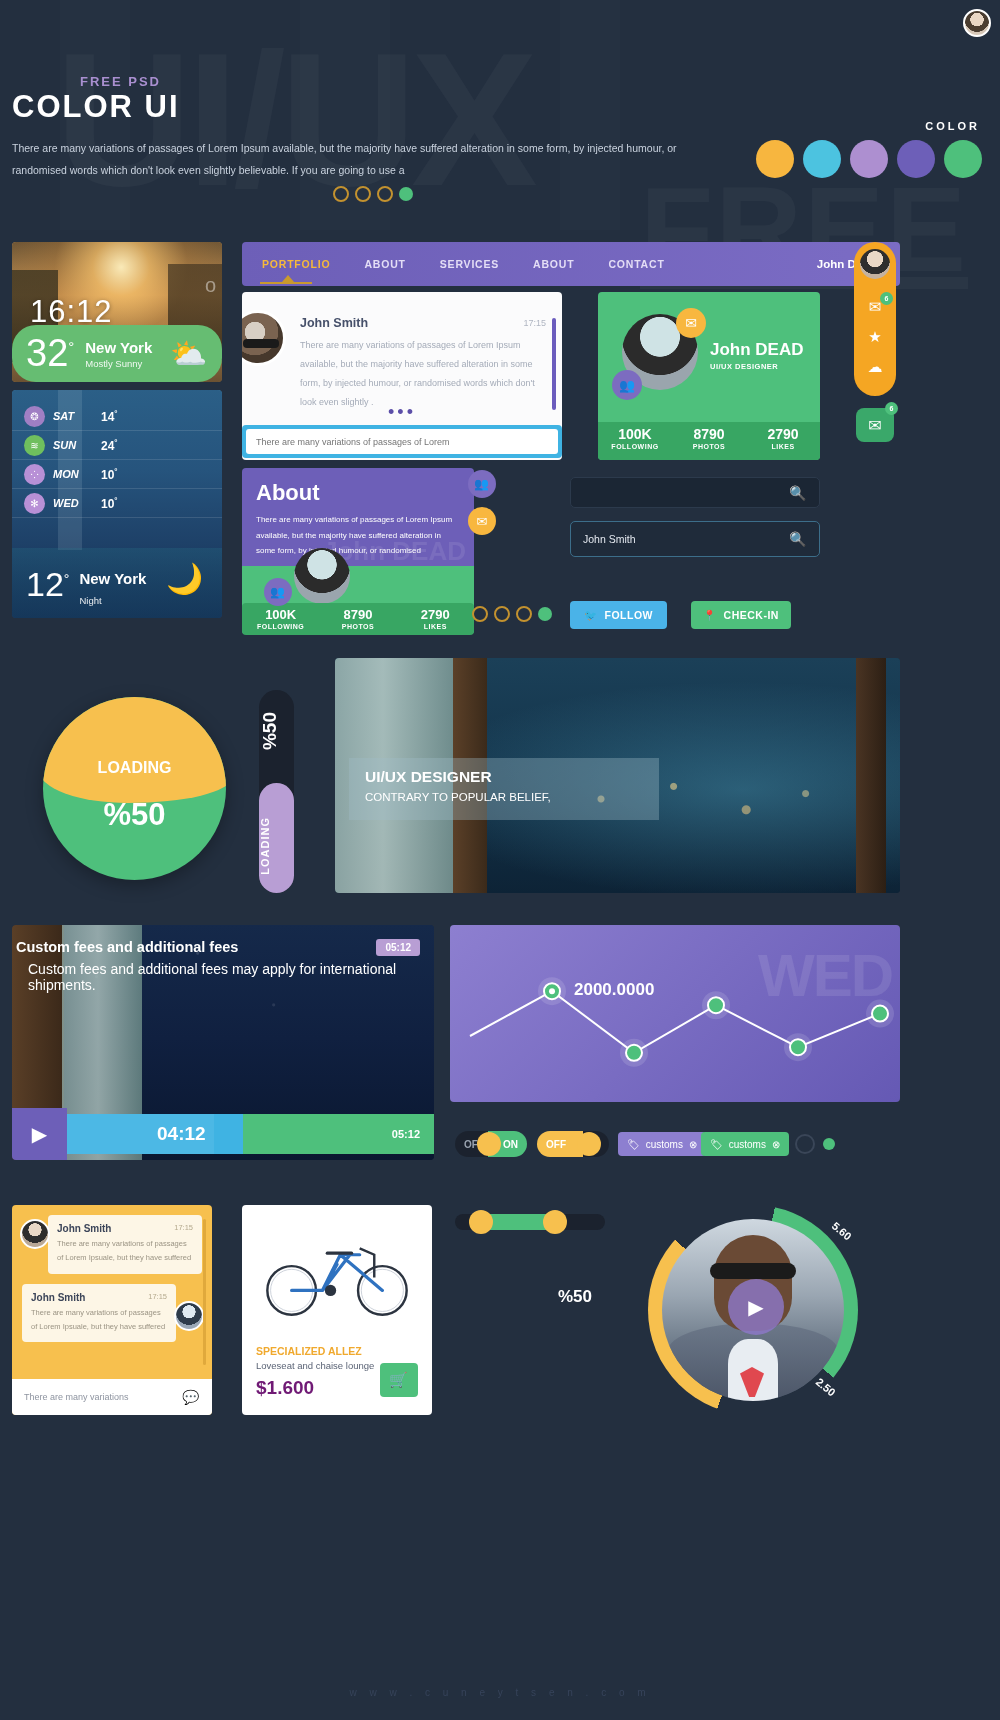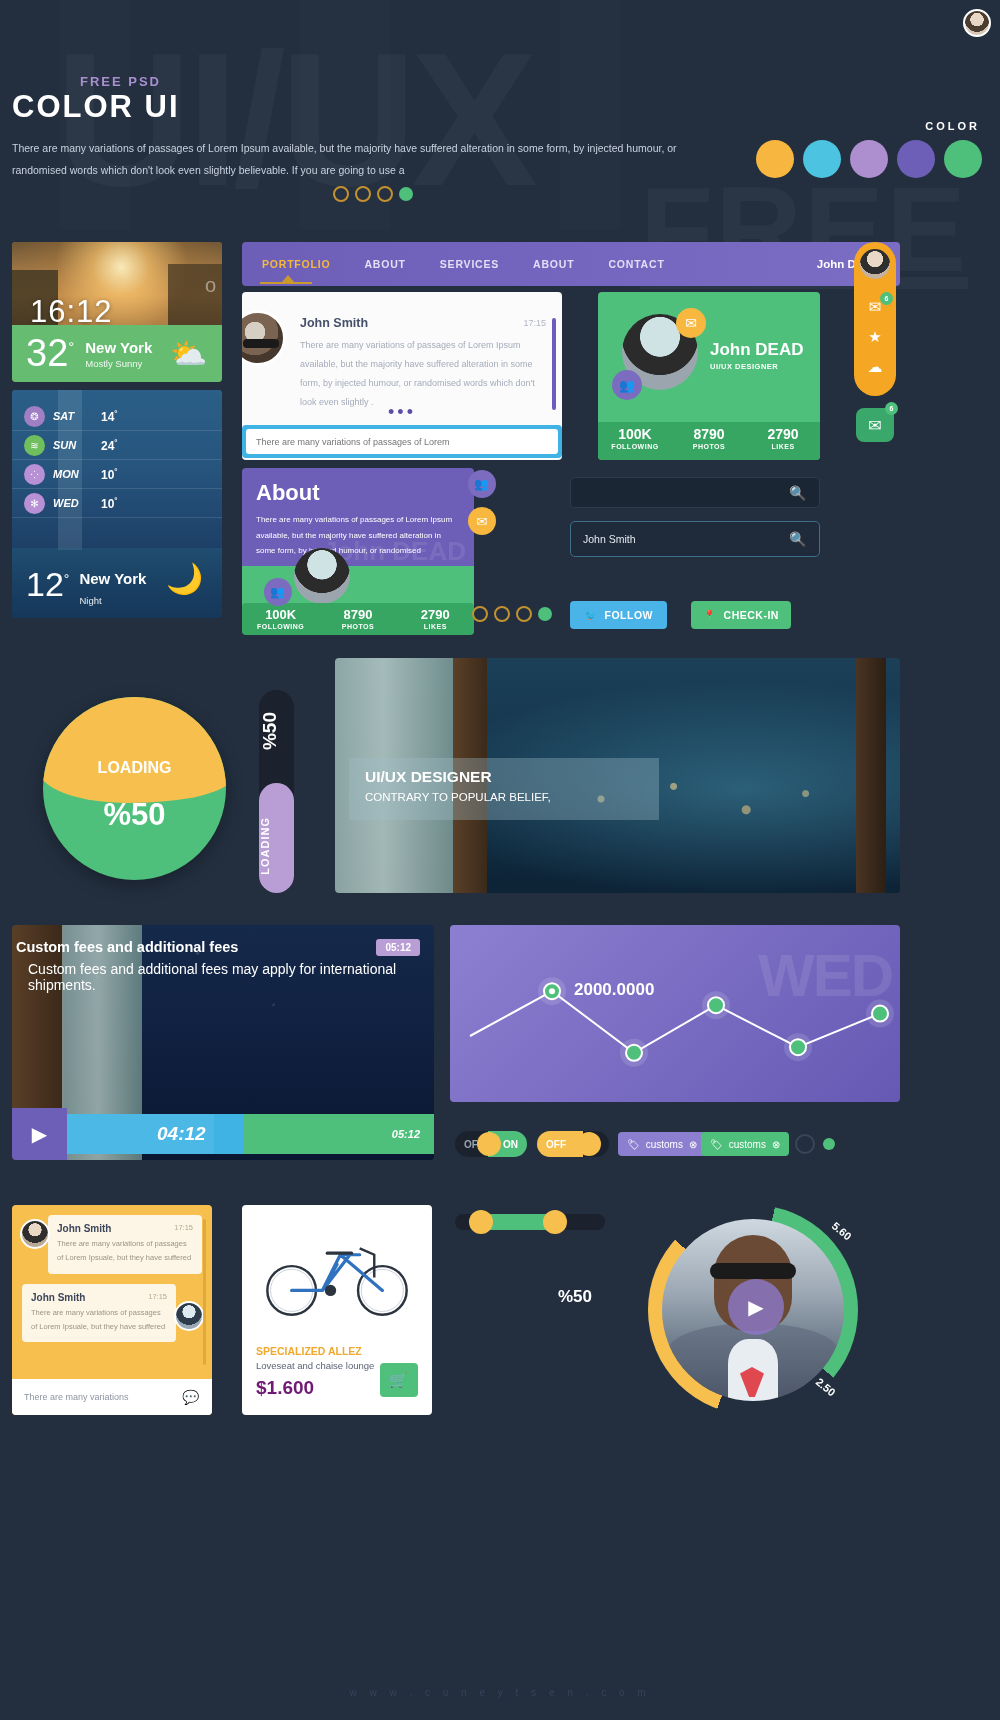--- a/index.html
+++ b/index.html
@@ -29,21 +29,21 @@
   
   #wTop { left:12px; top:242px; width:210px; height:140px; background:linear-gradient(160deg,#d89a4e,#b5813f 55%,#8c6536); }
   #wTopPhoto { position:absolute; inset:0; background:
       radial-gradient(circle at 52% 18%, rgba(255,240,190,.95) 0%, rgba(255,200,110,.65) 18%, rgba(190,130,60,.25) 42%, rgba(60,40,25,.0) 70%),
       linear-gradient(180deg,#6d5535 0%,#c79352 38%,#9a7442 70%,#6b5132 100%); }
   #wTopPhoto:before{ content:""; position:absolute; left:0; top:28px; width:46px; height:92px; background:linear-gradient(180deg,#3d3521,#2a2417); opacity:.8; }
   #wTopPhoto:after{ content:""; position:absolute; right:0; top:22px; width:54px; height:96px; background:linear-gradient(180deg,#4a3a24,#2d2417); opacity:.75; }
   #wTime { position:absolute; left:18px; top:52px; font-size:31px; font-weight:300; letter-spacing:1px; text-shadow:0 1px 4px rgba(0,0,0,.4); }
   #wBigTemp { position:absolute; right:2px; top:22px; font-size:84px; font-weight:300; color:rgba(255,255,255,.38); letter-spacing:-3px; }
   #wBigDeg { position:absolute; right:6px; top:32px; font-size:20px; color:rgba(255,255,255,.45); }
-  #wBar { position:absolute; left:0; bottom:0; width:100%; height:57px; background:#66bd72; display:flex; align-items:center; padding:0 14px; }
+  #wBar { position:absolute; left:0; bottom:0; width:100%; height:57px; background:#66bd72; display:flex; align-items:center; padding:0 14px;border-radius:24px; }
   #wTemp { font-size:38px; font-weight:300; }
   #wDeg { font-size:15px; vertical-align:super; }
   #wCityBlock { margin-left:11px; }
   #wCity { font-size:15px; font-weight:700; }
   #wCond { font-size:9.5px; opacity:.9; margin-top:2px; }
 
   
   #wBot { left:12px; top:390px; width:210px; height:228px; background:linear-gradient(180deg,#3f7fa5 0%,#2e5e86 40%,#1f3c63 100%); }
   #wBotPhoto { position:absolute; inset:0; background:
       linear-gradient(180deg,#2b5f87 0%,#26547d 35%,#1d3f66 70%,#17305a 100%); }
@@ -171,21 +171,21 @@
      radial-gradient(circle at 62% 34%, rgba(255,255,255,.10) 0 1px, transparent 2px),
      radial-gradient(circle at 80% 18%, rgba(255,255,255,.13) 0 1px, transparent 2px),
      linear-gradient(180deg,#15294a 0%,#102040 48%,#0a1730 100%); }
   #videoCurtain { position:absolute; left:50px; top:0; width:80px; height:100%; background:linear-gradient(90deg,#8fa9a4,#b2c7c1 45%,#70908b); opacity:.8; }
   #videoWood { position:absolute; left:0; top:0; width:52px; height:100%; background:linear-gradient(90deg,#5a3f27,#3a2819); }
   #videoTitle { position:absolute; left:4px; top:14px; font-size:14.5px; font-weight:700; }
   #videoSub { position:absolute; left:16px; top:36px; font-size:14px; }
   #videoTimeBadge { position:absolute; right:14px; top:14px; background:#b89ed4; border-radius:3px; padding:3px 9px; font-size:10px; font-weight:700; }
   #videoBar { position:absolute; left:0; bottom:0; width:100%; height:52px; display:flex; align-items:center; }
   #playBtn { width:55px; height:52px; background:#6d5fb8; display:flex; align-items:center; justify-content:center; font-size:20px; }
-  #progressWrap { flex:1; height:40px; background:#3fb3e3; position:relative; display:flex; align-items:center;font-style:italic; }
+  #progressWrap { flex:1; height:40px; background:#3fb3e3; position:relative; display:flex; align-items:center; }
   #progressFill { position:absolute; left:0; top:0; height:100%; width:40%; background:rgba(255,255,255,.07); }
   #progressGreen { position:absolute; right:0; top:0; height:100%; width:52%; background:#4ec07c; }
   #curTime { position:relative; z-index:2; margin-left:90px; font-size:19px; font-weight:700; }
   #totTime { position:relative; z-index:2; margin-left:auto; margin-right:14px; font-size:11px; font-weight:700; }
 
   
   #chart { left:450px; top:925px; width:450px; height:177px; background:linear-gradient(135deg,#8d7fd0,#6559b4); }
   #chartWm { position:absolute; right:8px; top:16px; font-size:60px; font-weight:700; color:rgba(255,255,255,.10); letter-spacing:-2px; }
   #chartLabel { position:absolute; font-size:17px; font-weight:700; }
 

